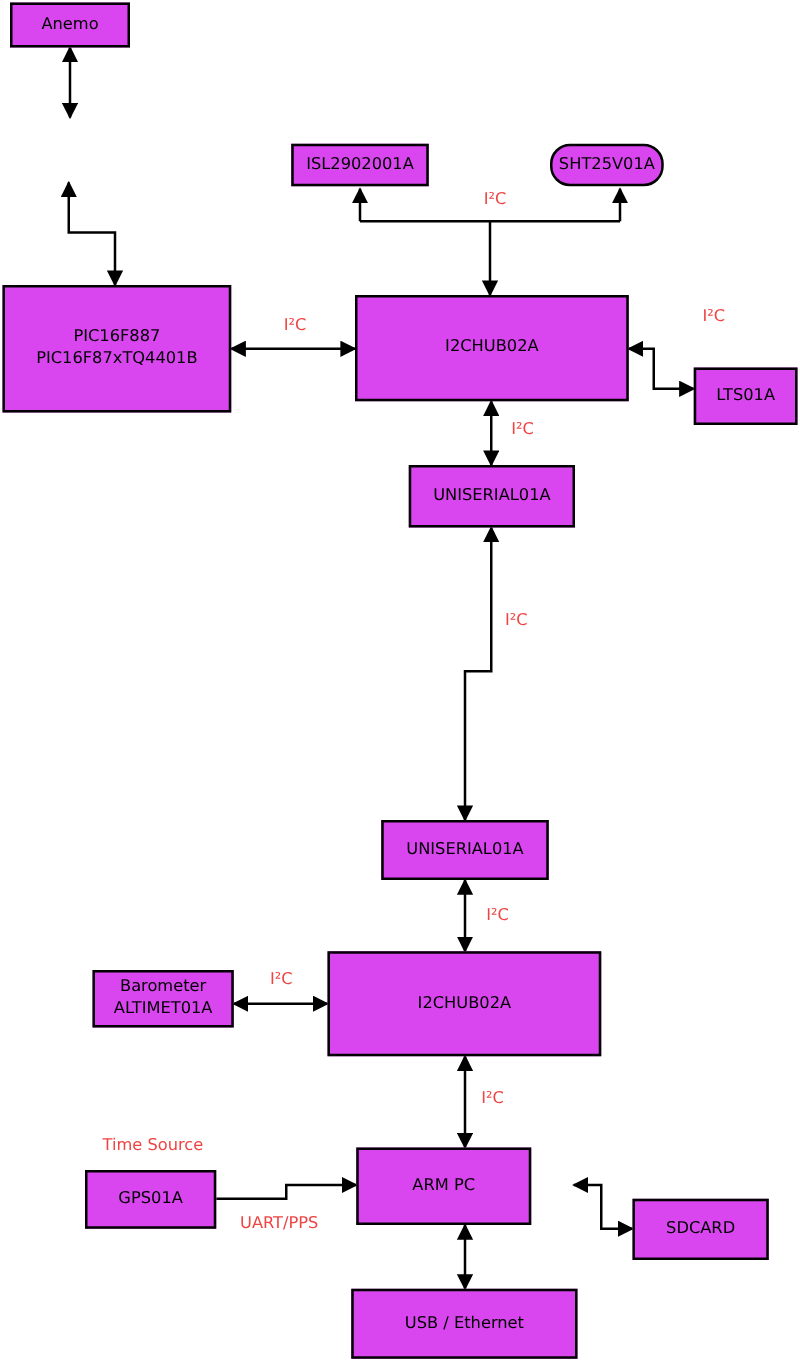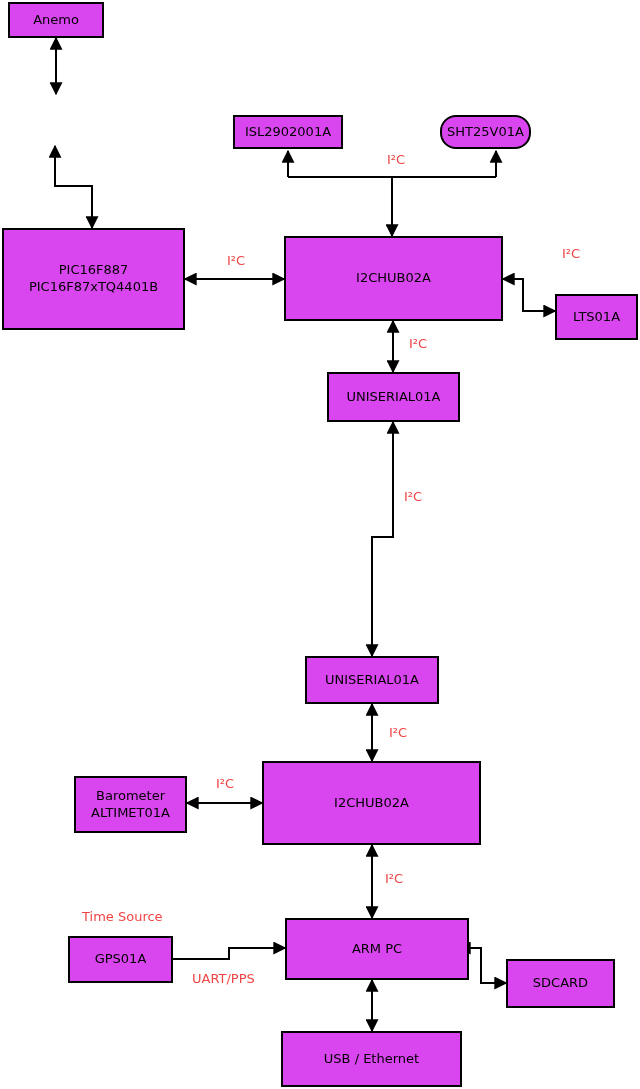--- a/index.html
+++ b/index.html
@@ -48,23 +48,23 @@
   .n-anemo      { left:   8px; top:    2px; width:  96px; height:  36px; }
   .n-winddir    { left:   6px; top:   94px; width: 100px; height:  52px; }
   .n-pic        { left:   2px; top:  228px; width: 183px; height: 102px; }
   .n-isl        { left: 233px; top:  115px; width: 110px; height:  34px; }
   .n-sht        { left: 440px; top:  115px; width: 91px; height:  34px; border-radius: 16px; }
   .n-hub1       { left: 284px; top:  236px; width: 219px; height:  85px; }
   .n-lts        { left: 555px; top:  294px; width:  83px; height:  46px; text-align: right; }
   .n-uni1       { left: 327px; top:  372px; width: 133px; height:  50px; }
   .n-uni2       { left: 305px; top:  656px; width: 134px; height:  48px; }
   .n-hub2       { left: 262px; top:  761px; width: 219px; height:  84px; }
-  .n-baro       { left:  74px; top:  776px; width: 113px; height:  57px; }
+  .n-baro       { left:  74px; top:  776px; width: 113px; height:  46px; }
   .n-gps        { left:  68px; top:  936px; width: 105px; height:  47px; }
-  .n-armpc      { left: 285px; top:  918px; width: 184px; height:  62px; }
+  .n-armpc      { left: 285px; top:  918px; width: 140px; height:  62px; }
   .n-sdcard     { left: 506px; top:  959px; width: 109px; height:  49px; }
   .n-usb        { left: 281px; top: 1031px; width: 181px; height:  56px; }
   
   .l-i2c-pic-hub1   { left: 227px; top: 253px; }
   .l-i2c-bus        { left: 387px; top: 152px; }
   .l-i2c-lts        { left: 562px; top: 246px; }
   .l-i2c-hub1-uni1  { left: 409px; top: 336px; }
   .l-i2c-middle     { left: 404px; top: 489px; }
   .l-i2c-uni2-hub2  { left: 389px; top: 725px; }
   .l-i2c-baro       { left: 216px; top: 776px; }

